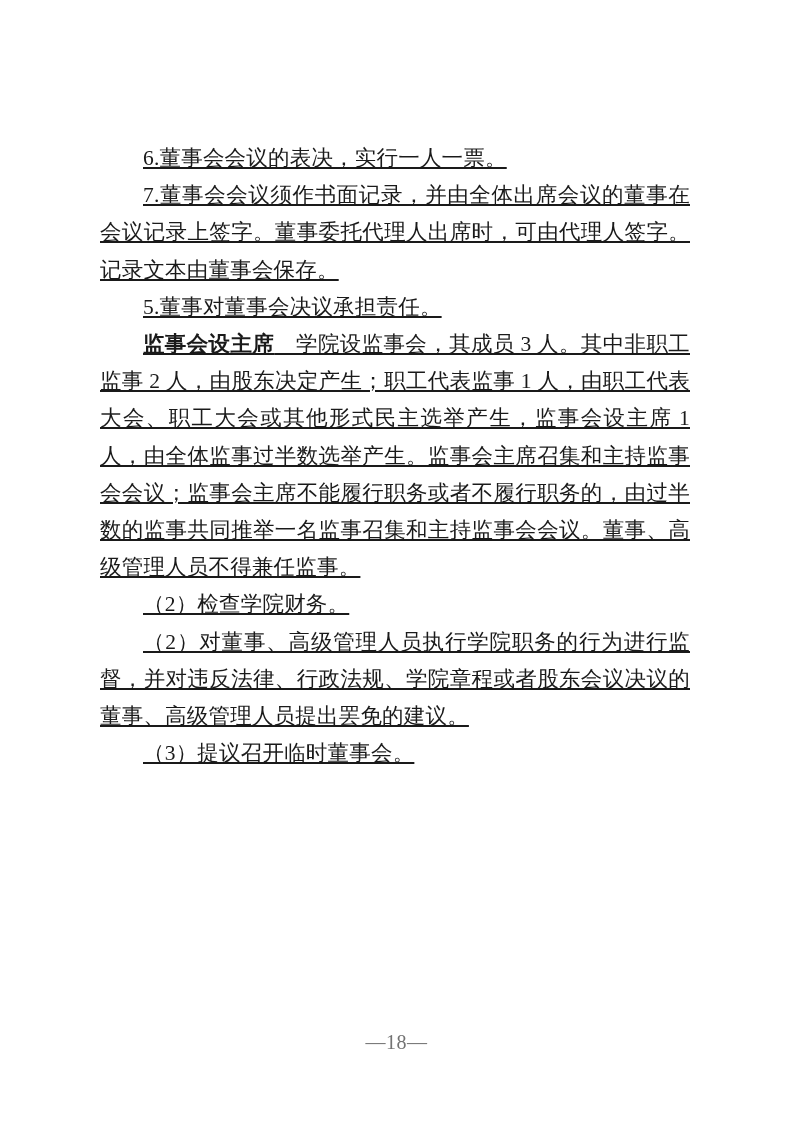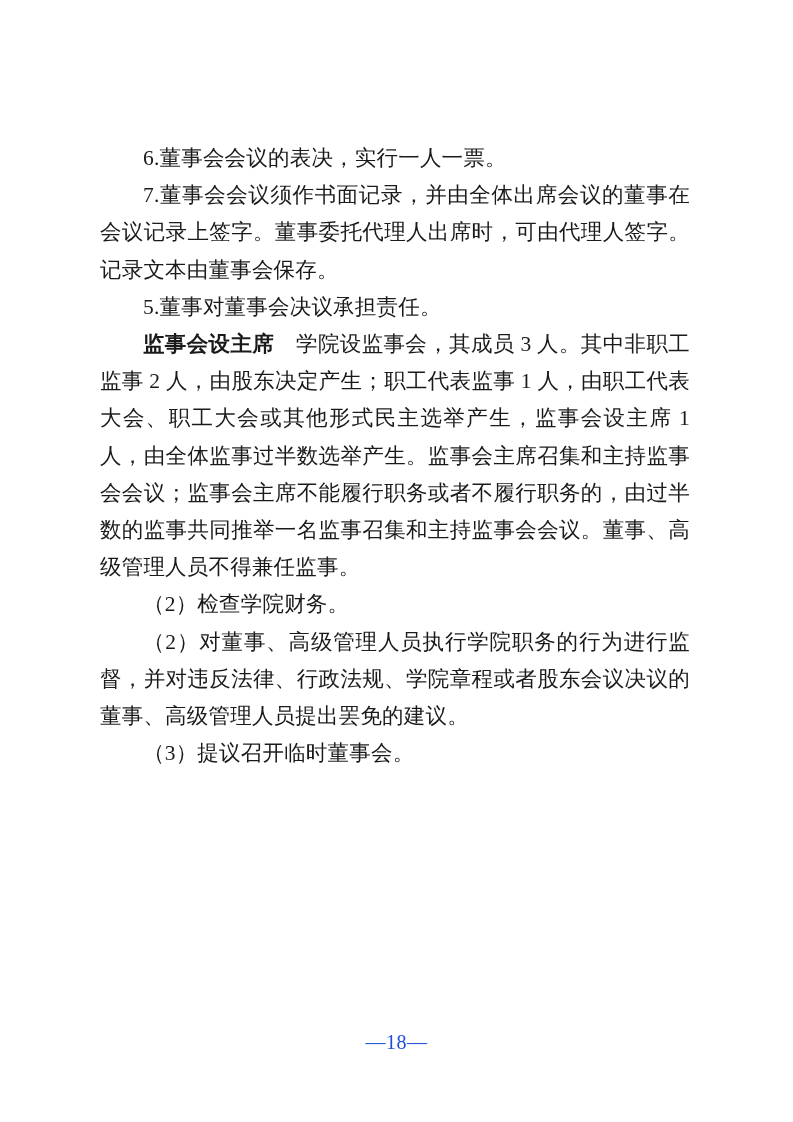--- a/index.html
+++ b/index.html
@@ -19,31 +19,32 @@
     width: 590px;
     font-size: 21.5px;
     line-height: 37.2px;
     text-align: justify;
     letter-spacing: 0.2px;
   }
   .content p {
     margin: 0;
     padding: 0;
     text-indent: 2em;
+    text-decoration: underline;
   }
   .run-bold { font-weight: bold; }
   .footer {
     position: absolute;
     left: 0;
     top: 1031px;
     width: 100%;
     text-align: center;
     font-size: 20px;
     letter-spacing: 0.5px;
-    color: #1d4ed8;
+    color: #737373;
   }
 </style>
 </head>
 <body>
 
 <div class="page">
 
   <div class="content">
 
     <p><span>6.董事会会议的表决，实行一人一票。</span></p>

